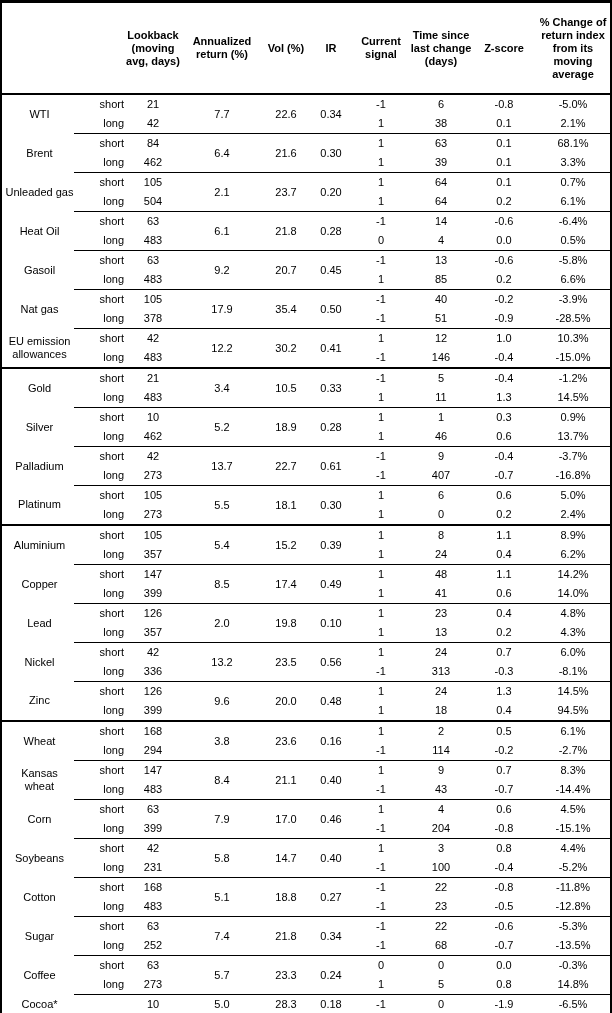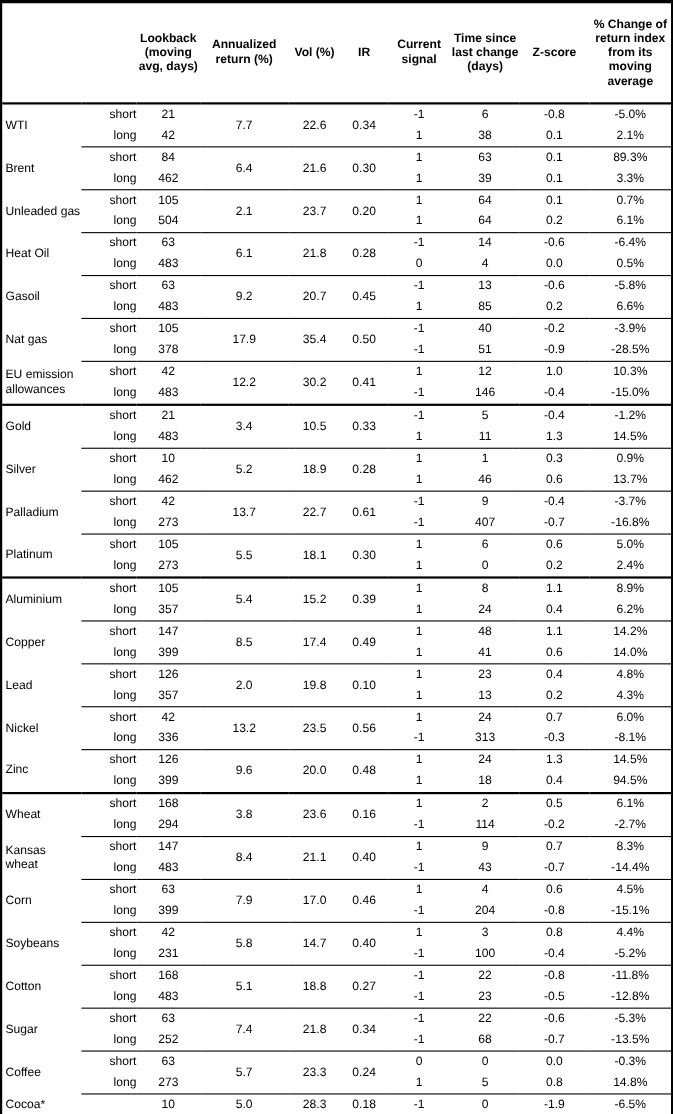--- a/index.html
+++ b/index.html
@@ -12,21 +12,21 @@
     box-sizing:border-box;width:612px;
     border:2px solid #000;border-top-width:3px;border-bottom-width:3px;
   }
   table{border-collapse:collapse;width:100%;table-layout:fixed;}
   td,th{padding:0;margin:0;font-size:11px;line-height:13px;}
   thead th{
     font-weight:bold;text-align:center;vertical-align:middle;
     height:90px;white-space:pre-line;border-bottom:2px solid #000;
   }
   tbody td{height:19px;vertical-align:middle;text-align:center;}
-  td.name{text-align:left;padding-left:3px;line-height:13px;}
+  td.name{text-align:center;padding-left:3px;line-height:13px;}
   td.leg{text-align:right;padding-left:14px;}
   
   tr.block-start td{border-top:1px solid #000;}
   tr.block-start td.name{border-top:0 solid #000;}
   
   tr.section-start td, tr.section-start td.name{border-top:2px solid #000;}
   .footer{
     position:relative;flex:1;background:#ffffff;
   }
   .footer .redaction{
@@ -98,21 +98,21 @@
           <tr class="block-start">
             <td class="name" rowspan="2">Brent</td>
             <td class="leg">short</td>
             <td>84</td>
             <td rowspan="2">6.4</td>
             <td rowspan="2">21.6</td>
             <td rowspan="2">0.30</td>
             <td>1</td>
             <td>63</td>
             <td>0.1</td>
-            <td>89.3%</td>
+            <td>68.1%</td>
           </tr>
           <tr>
             <td class="leg">long</td>
             <td>462</td>
             <td>1</td>
             <td>39</td>
             <td>0.1</td>
             <td>3.3%</td>
           </tr>
           <tr class="block-start">

